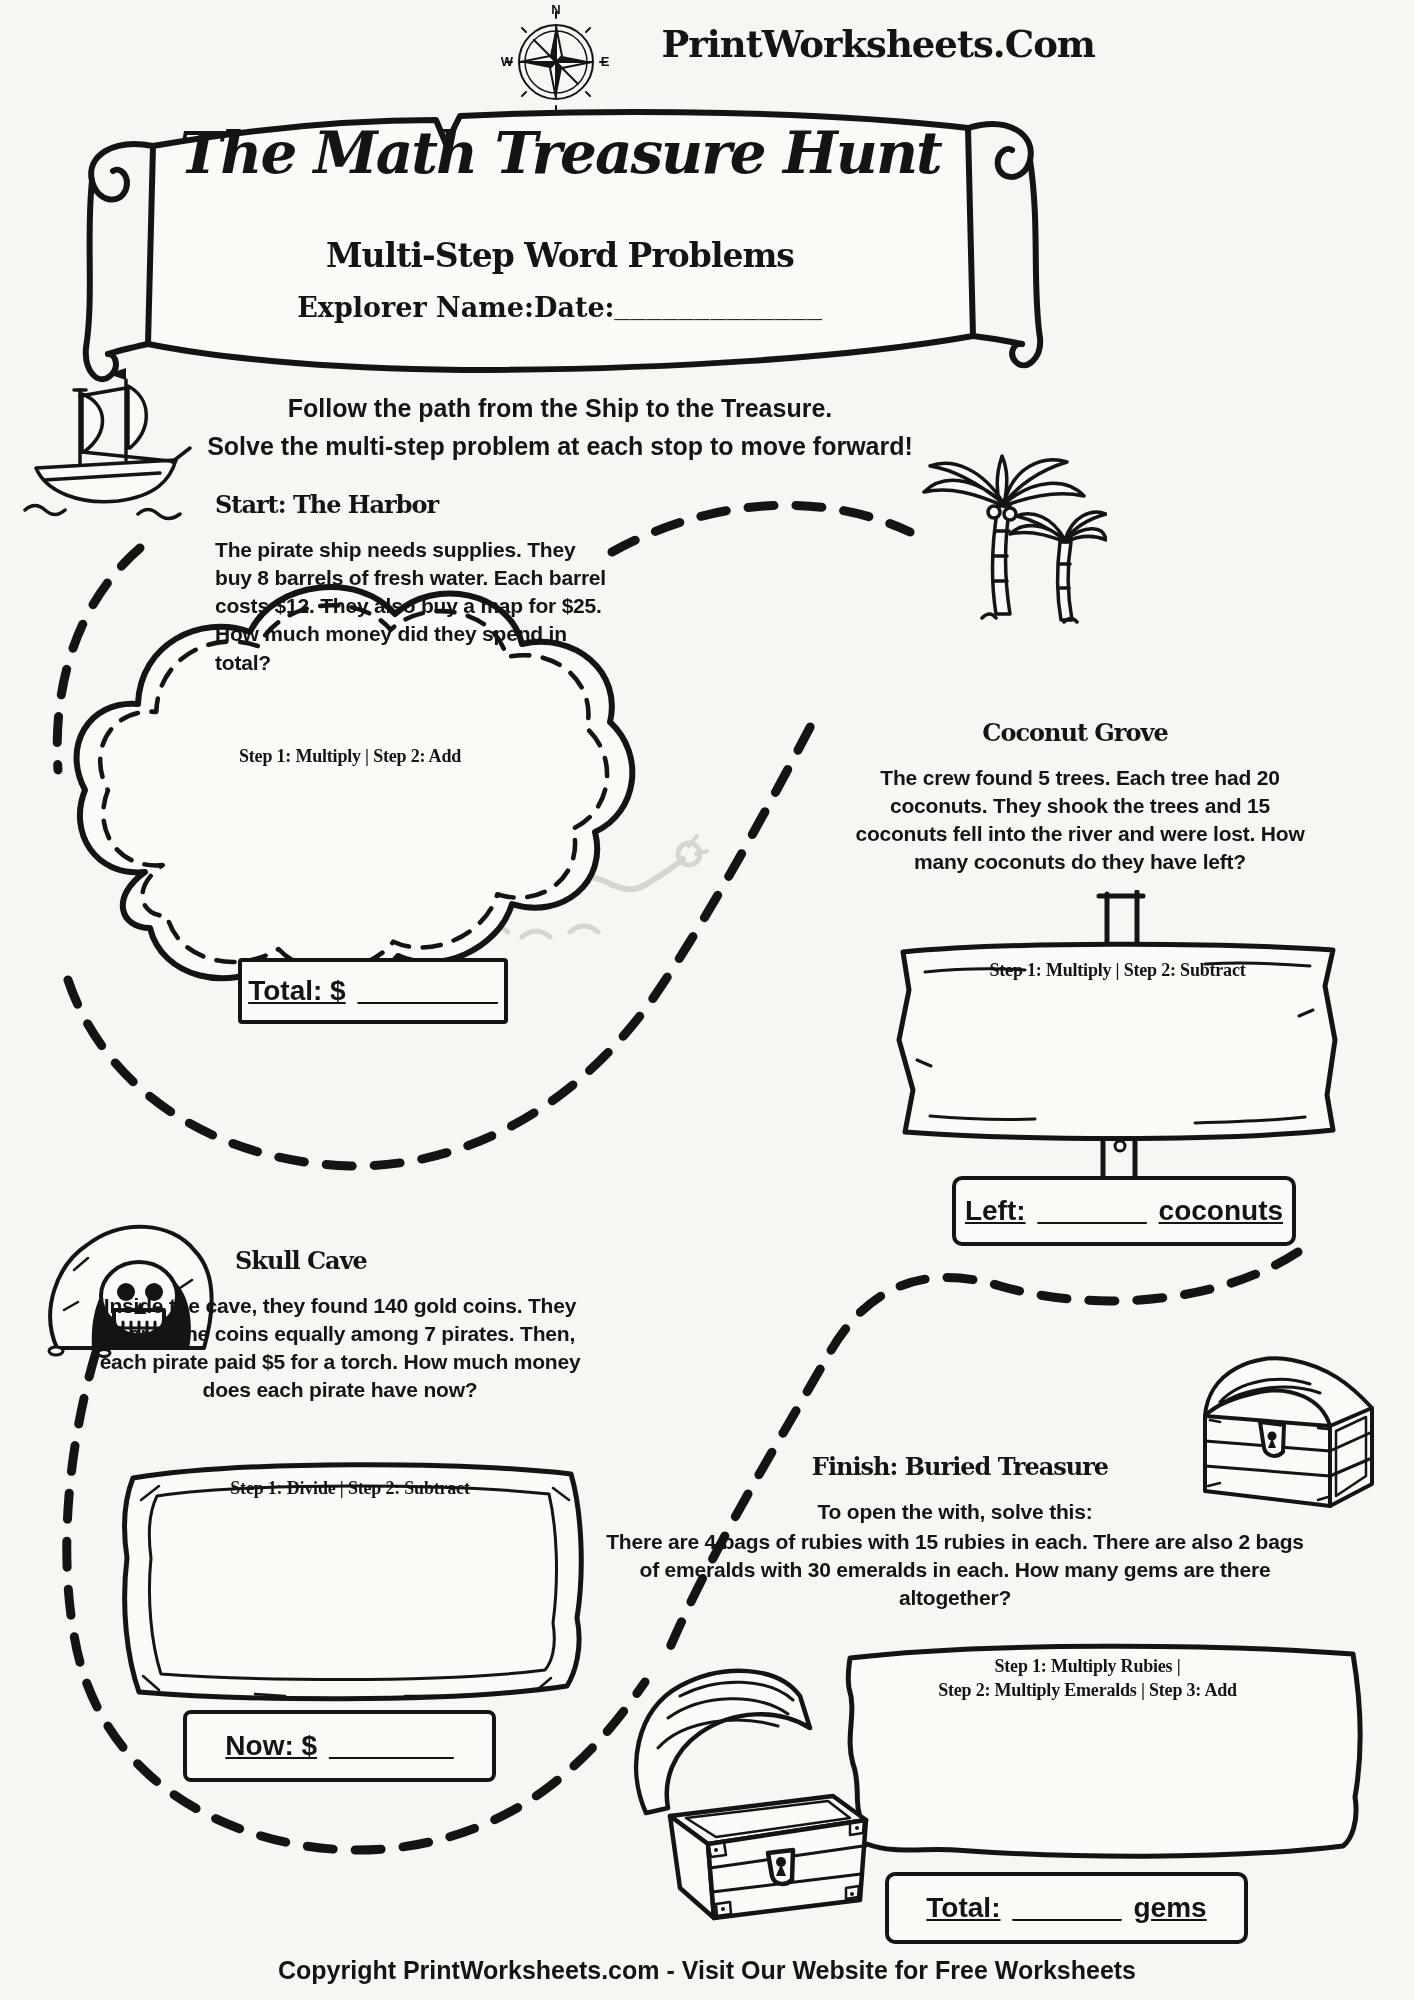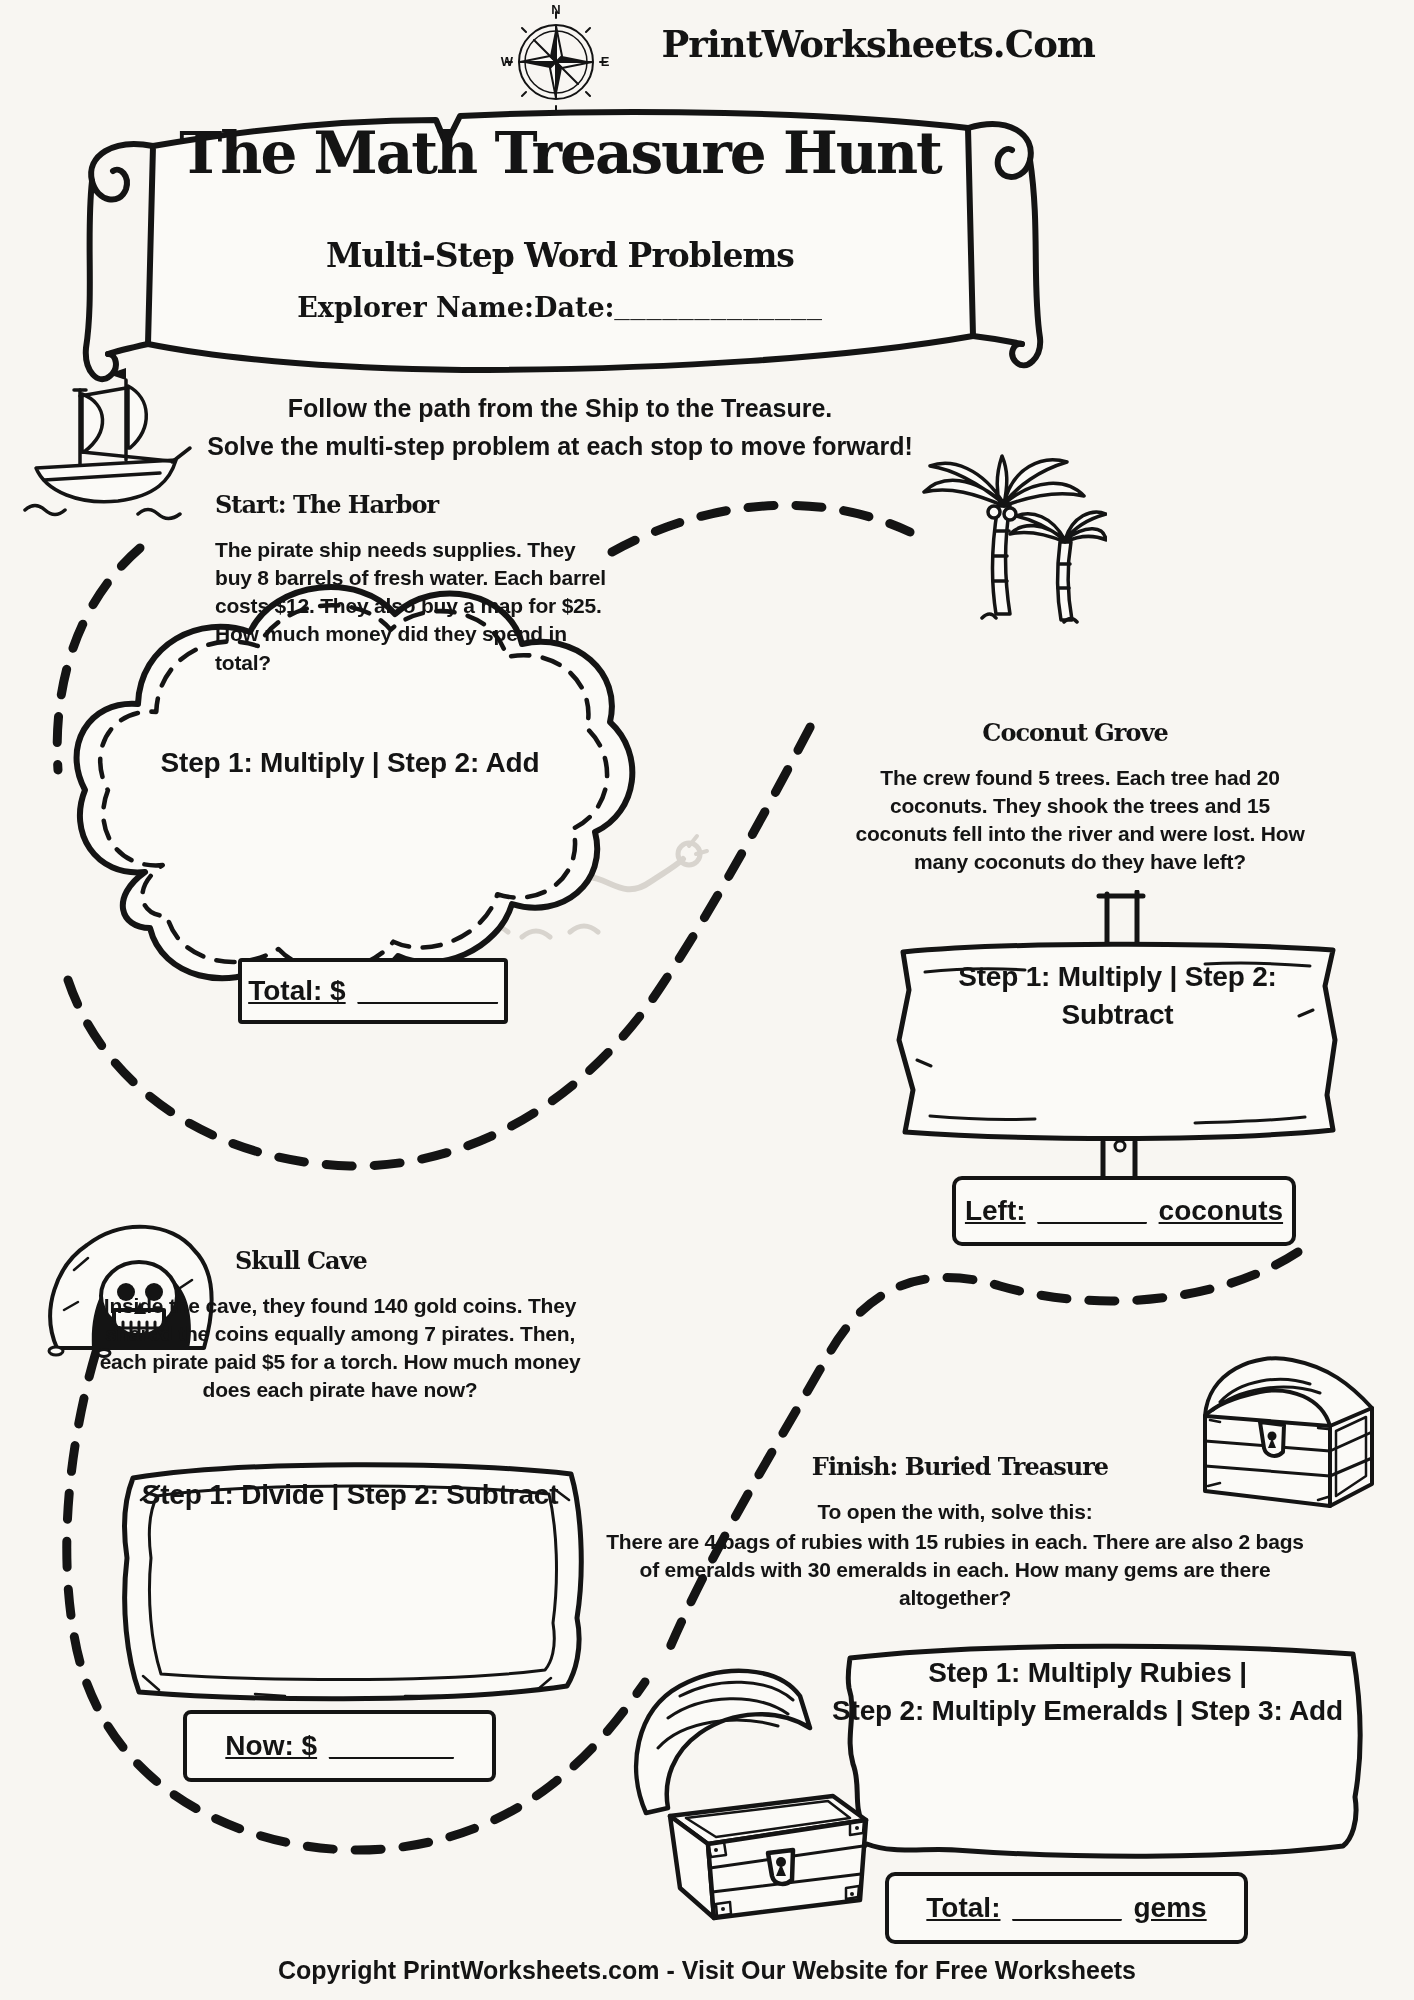--- a/index.html
+++ b/index.html
@@ -4,28 +4,28 @@
 <style>
   html,body{margin:0;padding:0;background:#e8e6e2;}
   .page{position:relative;width:1414px;height:2000px;background:#f8f6f2;overflow:hidden;
         font-family:"Liberation Sans",sans-serif;color:#141414;}
   .abs{position:absolute;}
   .z0{z-index:0}.z1{z-index:1}.z2{z-index:2}.z3{z-index:3}
   .serif{font-family:"DejaVu Serif",serif;font-weight:700;}
   .sans{font-family:"Liberation Sans",sans-serif;font-weight:700;}
   .center{text-align:center;}
   .site-title{font-size:37px;letter-spacing:-1px;text-align:right;}
-  .main-title{font-size:58px;letter-spacing:-2px;line-height:1;}
+  .main-title{font-size:58px;letter-spacing:-2px;line-height:1;font-style:italic;}
   .subtitle{font-size:33px;letter-spacing:-1px;}
   .namedate{font-size:27px;display:flex;justify-content:center;align-items:baseline;white-space:nowrap;}
   .blankline{font-family:"Liberation Sans",sans-serif;font-weight:700;letter-spacing:1px;}
   .instr{font-size:25px;line-height:1.5;}
   .sec-title{font-size:24px;letter-spacing:-1px;white-space:nowrap;}
   .prob{font-size:21px;line-height:1.34;letter-spacing:-0.2px;}
-  .steps{font-size:28px;letter-spacing:-0.2px;line-height:1.35;}
+  .steps{font-size:18px;letter-spacing:-0.2px;line-height:1.35;font-family:Liberation Serif, serif;}
   .ans-box{background:#fbfaf7;border:4px solid #141414;display:flex;align-items:center;
            justify-content:center;gap:12px;font-size:28px;font-weight:700;white-space:nowrap;text-decoration:underline;}
   .footer{font-size:25px;}
   svg{display:block;}
   .ink{stroke:#141414;fill:none;stroke-linecap:round;stroke-linejoin:round;}
   .fillw{fill:#fbfaf7;}
   .fillb{fill:#141414;stroke:none;}
 </style>
 </head>
 <body>

